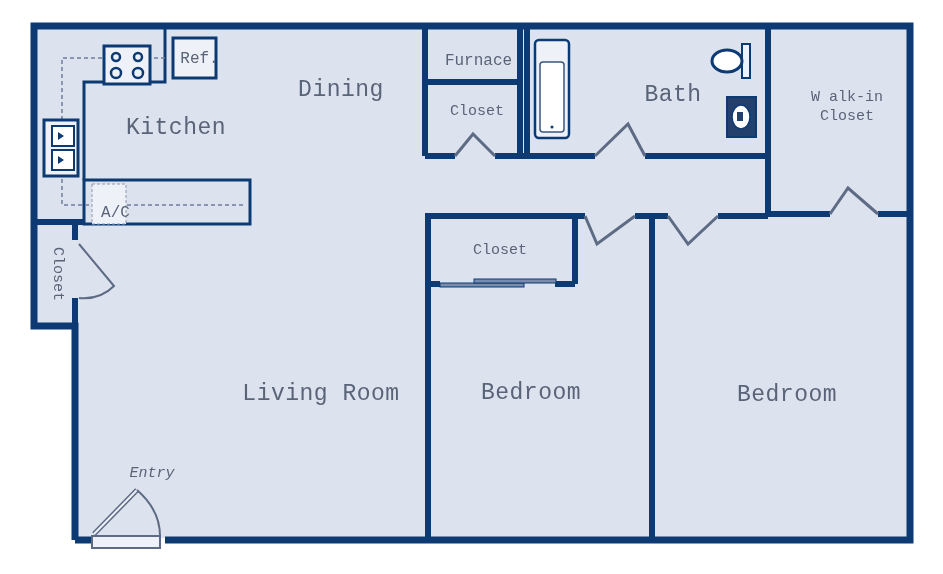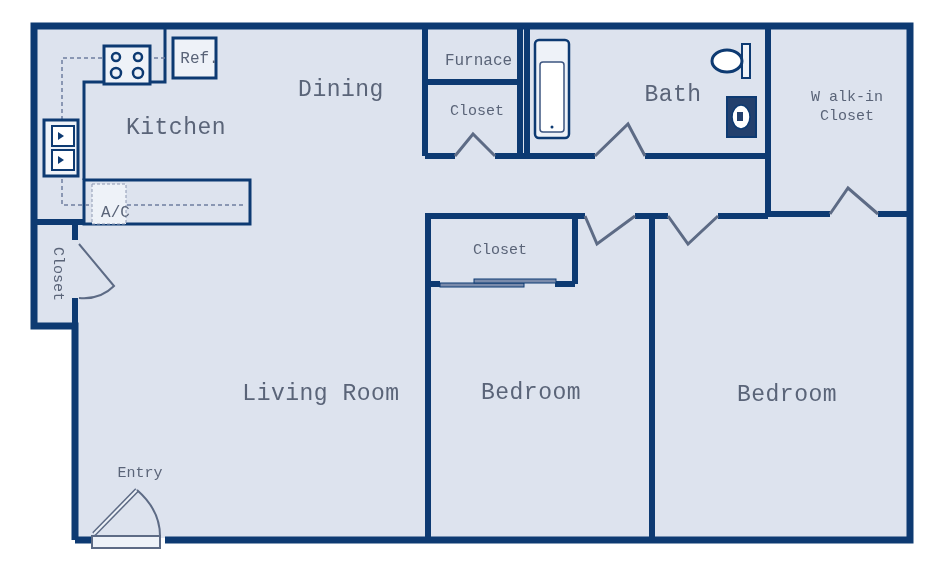--- a/index.html
+++ b/index.html
@@ -139,15 +139,15 @@
 <div class="lbl xs" style="left:473px;top:61px;">Furnace</div>
 <div class="lbl sm" style="left:477px;top:111px;">Closet</div>
 <div class="lbl big" style="left:637px;top:95px;margin-left:36px;">Bath</div>
 <div class="lbl sm multi" style="left:847px;top:108px;">W alk-in
 Closet</div>
 <div class="lbl sm rot" style="left:57px;top:274px;">Closet</div>
 <div class="lbl big" style="left:292px;top:394px;margin-left:29px;">Living Room</div>
 <div class="lbl sm" style="left:500px;top:250px;">Closet</div>
 <div class="lbl big" style="left:531px;top:393px;">Bedroom</div>
 <div class="lbl big" style="left:787px;top:395px;">Bedroom</div>
-<div class="lbl sm" style="left:140px;top:473px;">Entry</div>
+<div class="lbl sm" style="left:152px;top:473px;font-style:italic;">Entry</div>
 <div class="lbl xs" style="left:194px;top:59px;">Ref.</div>
 <div class="lbl xs" style="left:110px;top:191px;margin-top:22px;">A/C</div>
 
 </body></html>

